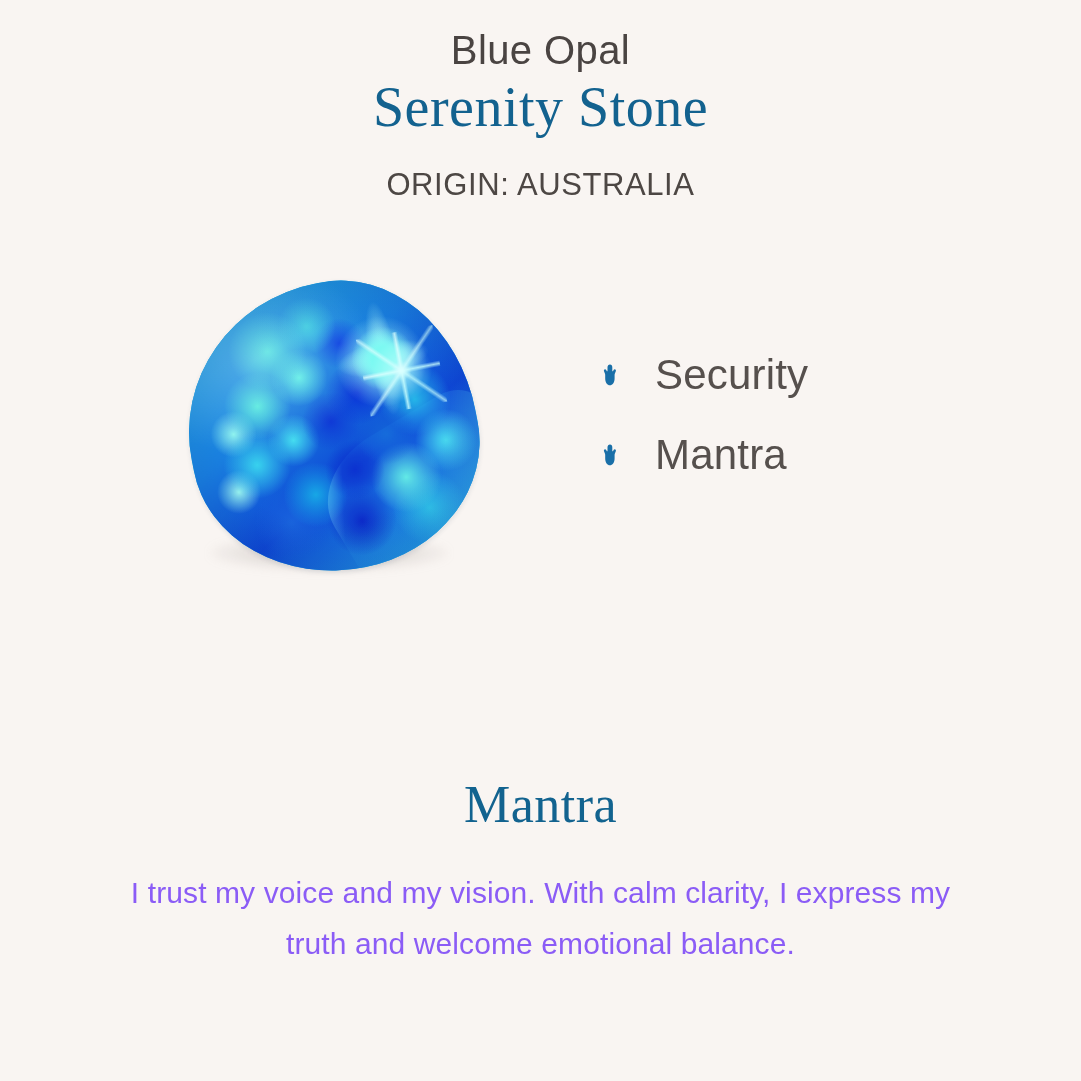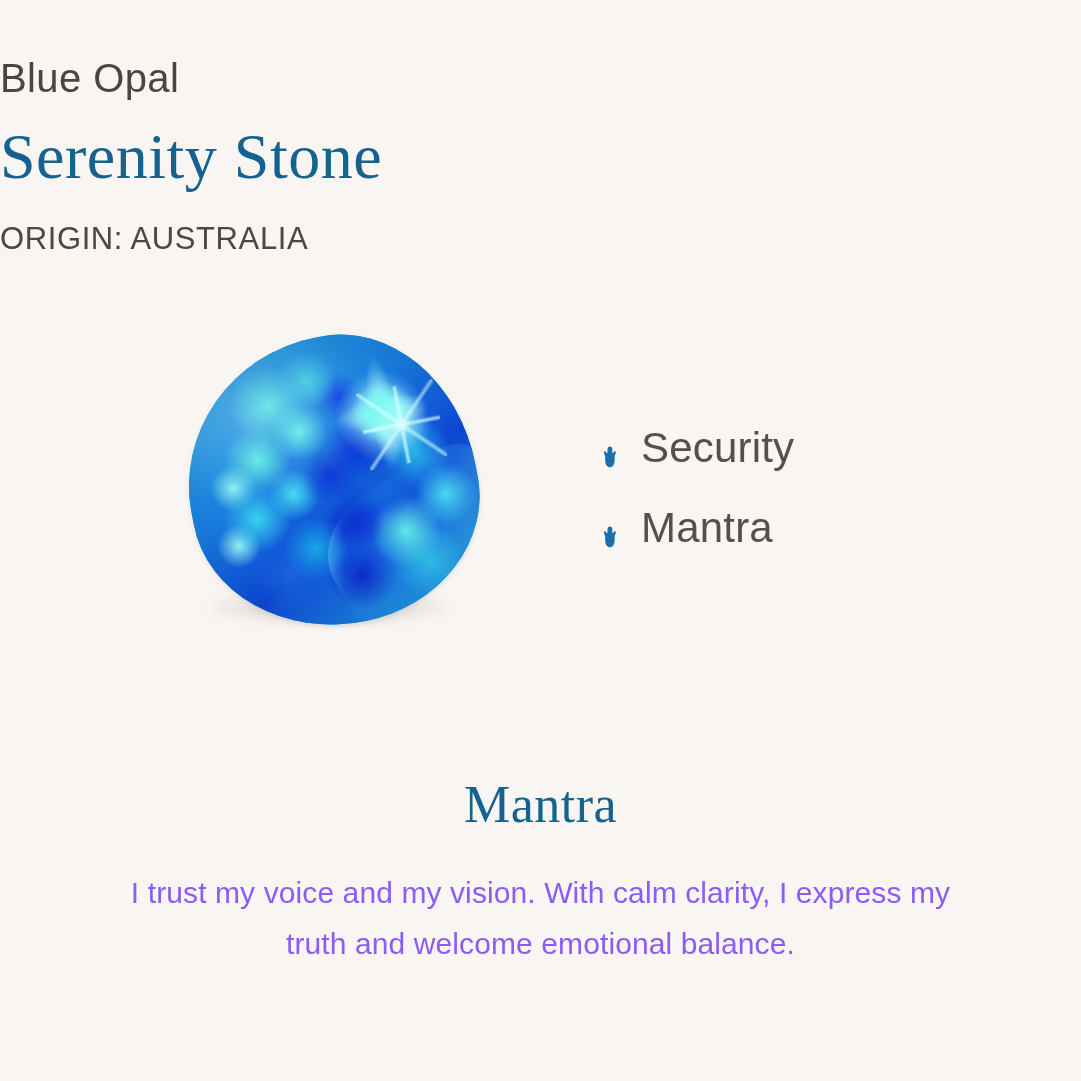--- a/index.html
+++ b/index.html
@@ -18,38 +18,38 @@
   .card {
     position: relative;
     width: 1081px;
     height: 1081px;
     background: #f9f5f2;
     box-sizing: border-box;
   }
 
   
   .header {
-    text-align: left;
-    padding-top: 56px;
+    text-align: center;
+    padding-top: 28px;
   }
   .stone-kind {
     font-family: "Liberation Sans", sans-serif;
     font-size: 40px;
     font-weight: 300;
     letter-spacing: 0.4px;
     color: #4a4442;
     line-height: 1.1;
   }
   .stone-title {
     font-family: "Liberation Serif", serif;
-    font-size: 64px;
+    font-size: 56px;
     font-weight: 400;
     color: #13628f;
     line-height: 1.12;
-    margin-top: 21px;
+    margin-top: 4px;
     letter-spacing: 0.5px;
   }
   .stone-origin {
     font-family: "Liberation Sans", sans-serif;
     font-size: 31px;
     font-weight: 300;
     letter-spacing: 0.6px;
     color: #4d4744;
     margin-top: 28px;
   }
@@ -173,22 +173,23 @@
 
   
   .properties {
     position: absolute;
     left: 600px;
     top: 72px;
     width: 420px;
   }
   .property-row {
     display: flex;
-    align-items: flex-end;
+    align-items: center;
     height: 80px;
+    gap: 14px;
   }
   .hamsa-icon {
     width: 20px;
     height: 24px;
     flex: 0 0 20px;
     margin-right: 21px;
     display: block;
   }
   .property-label {
     font-family: "Liberation Sans", sans-serif;

